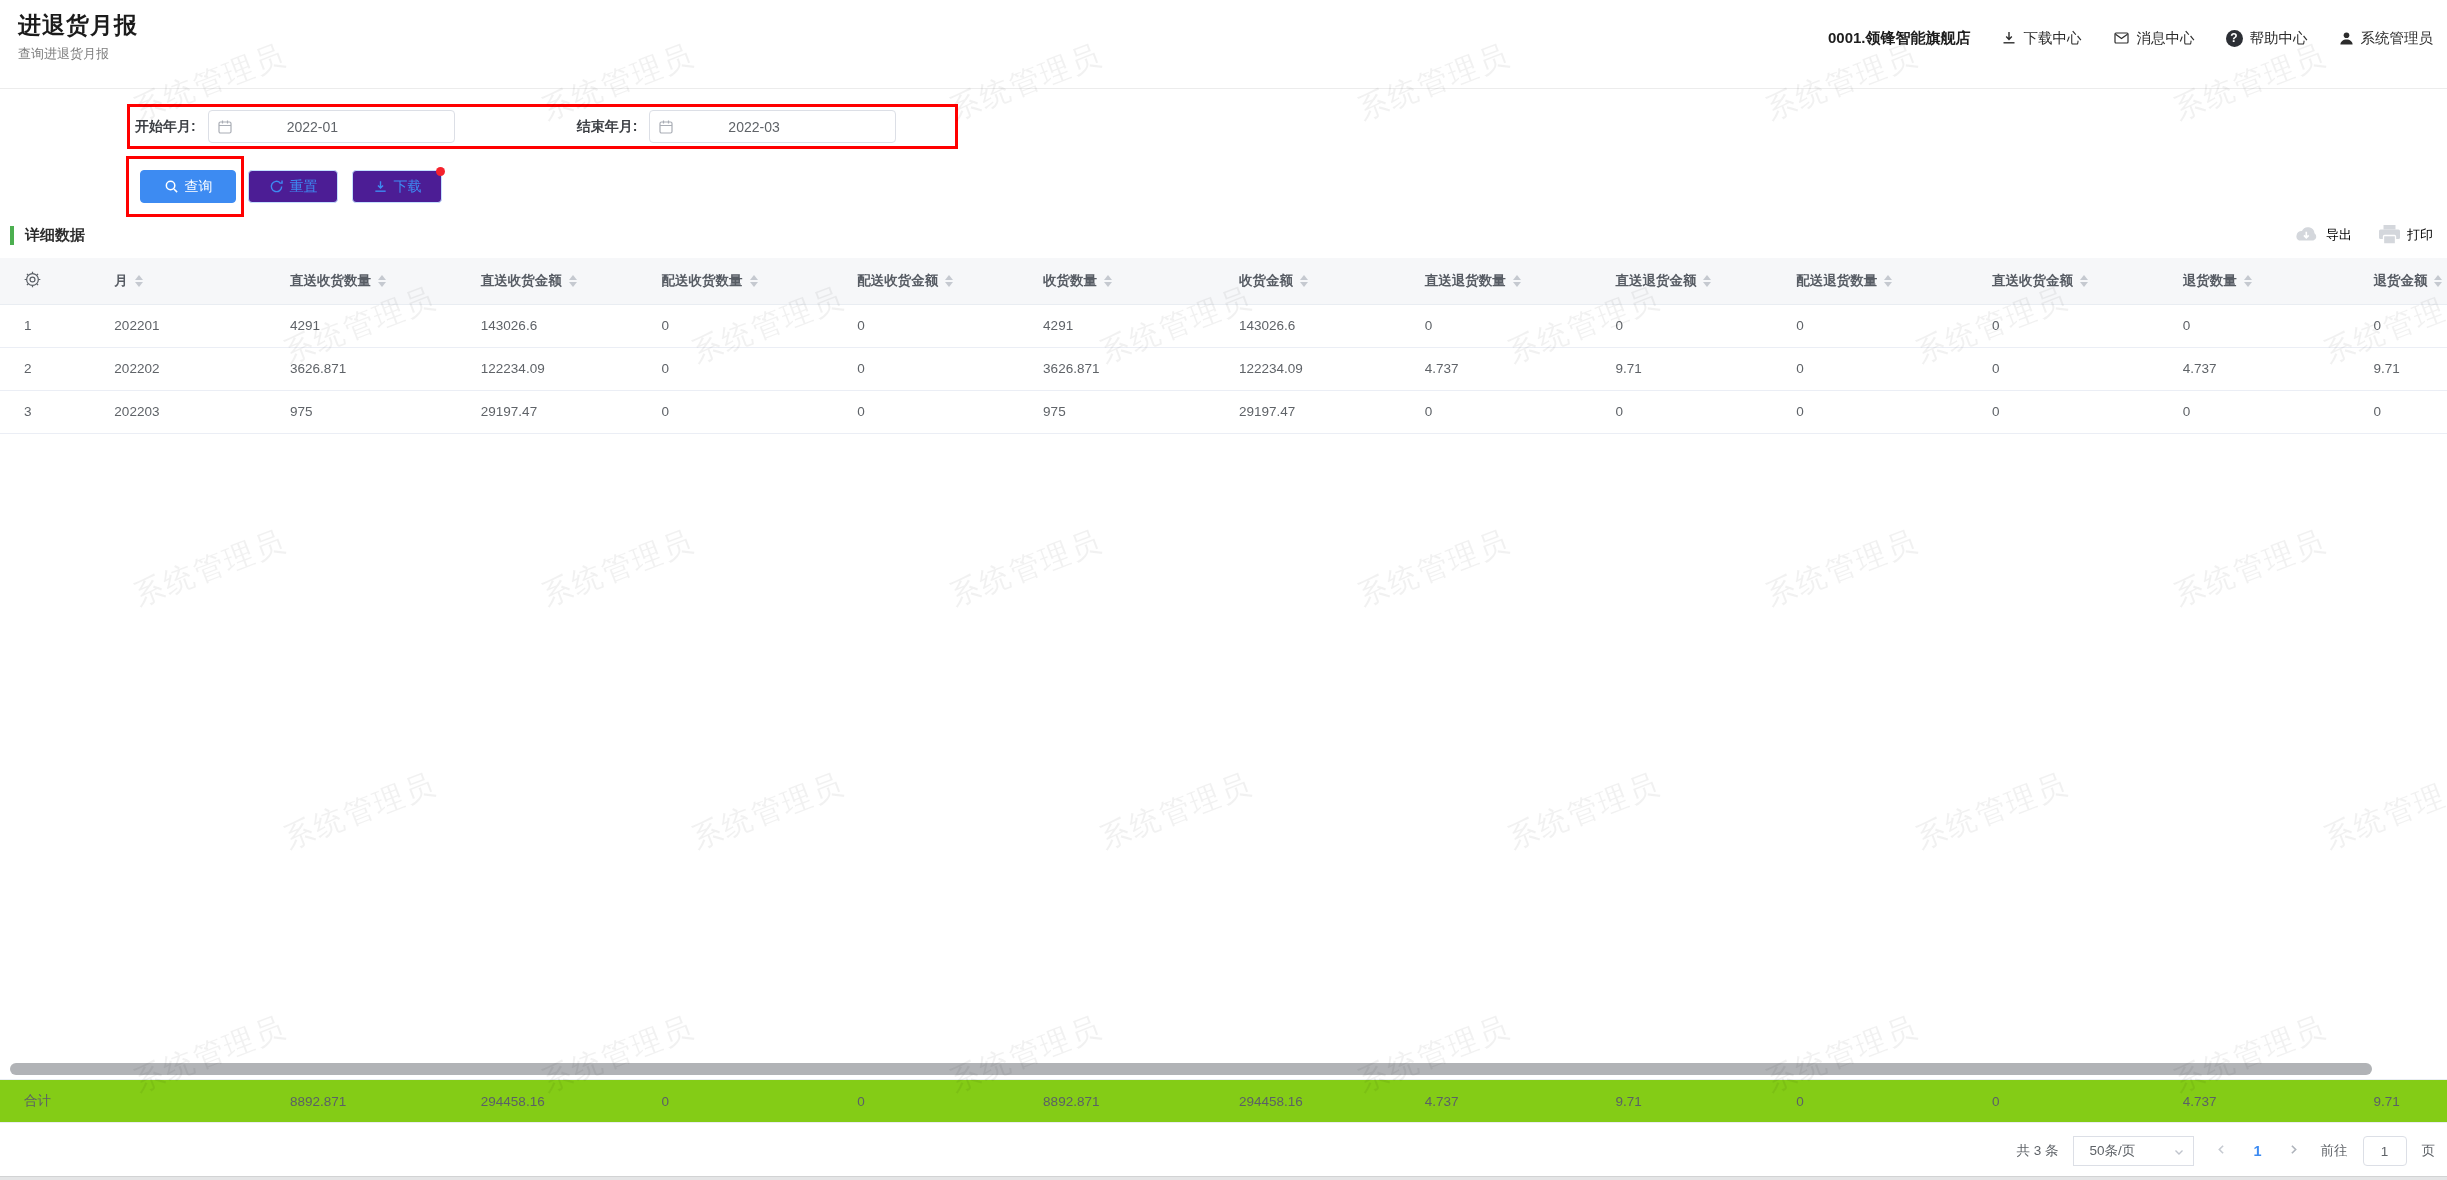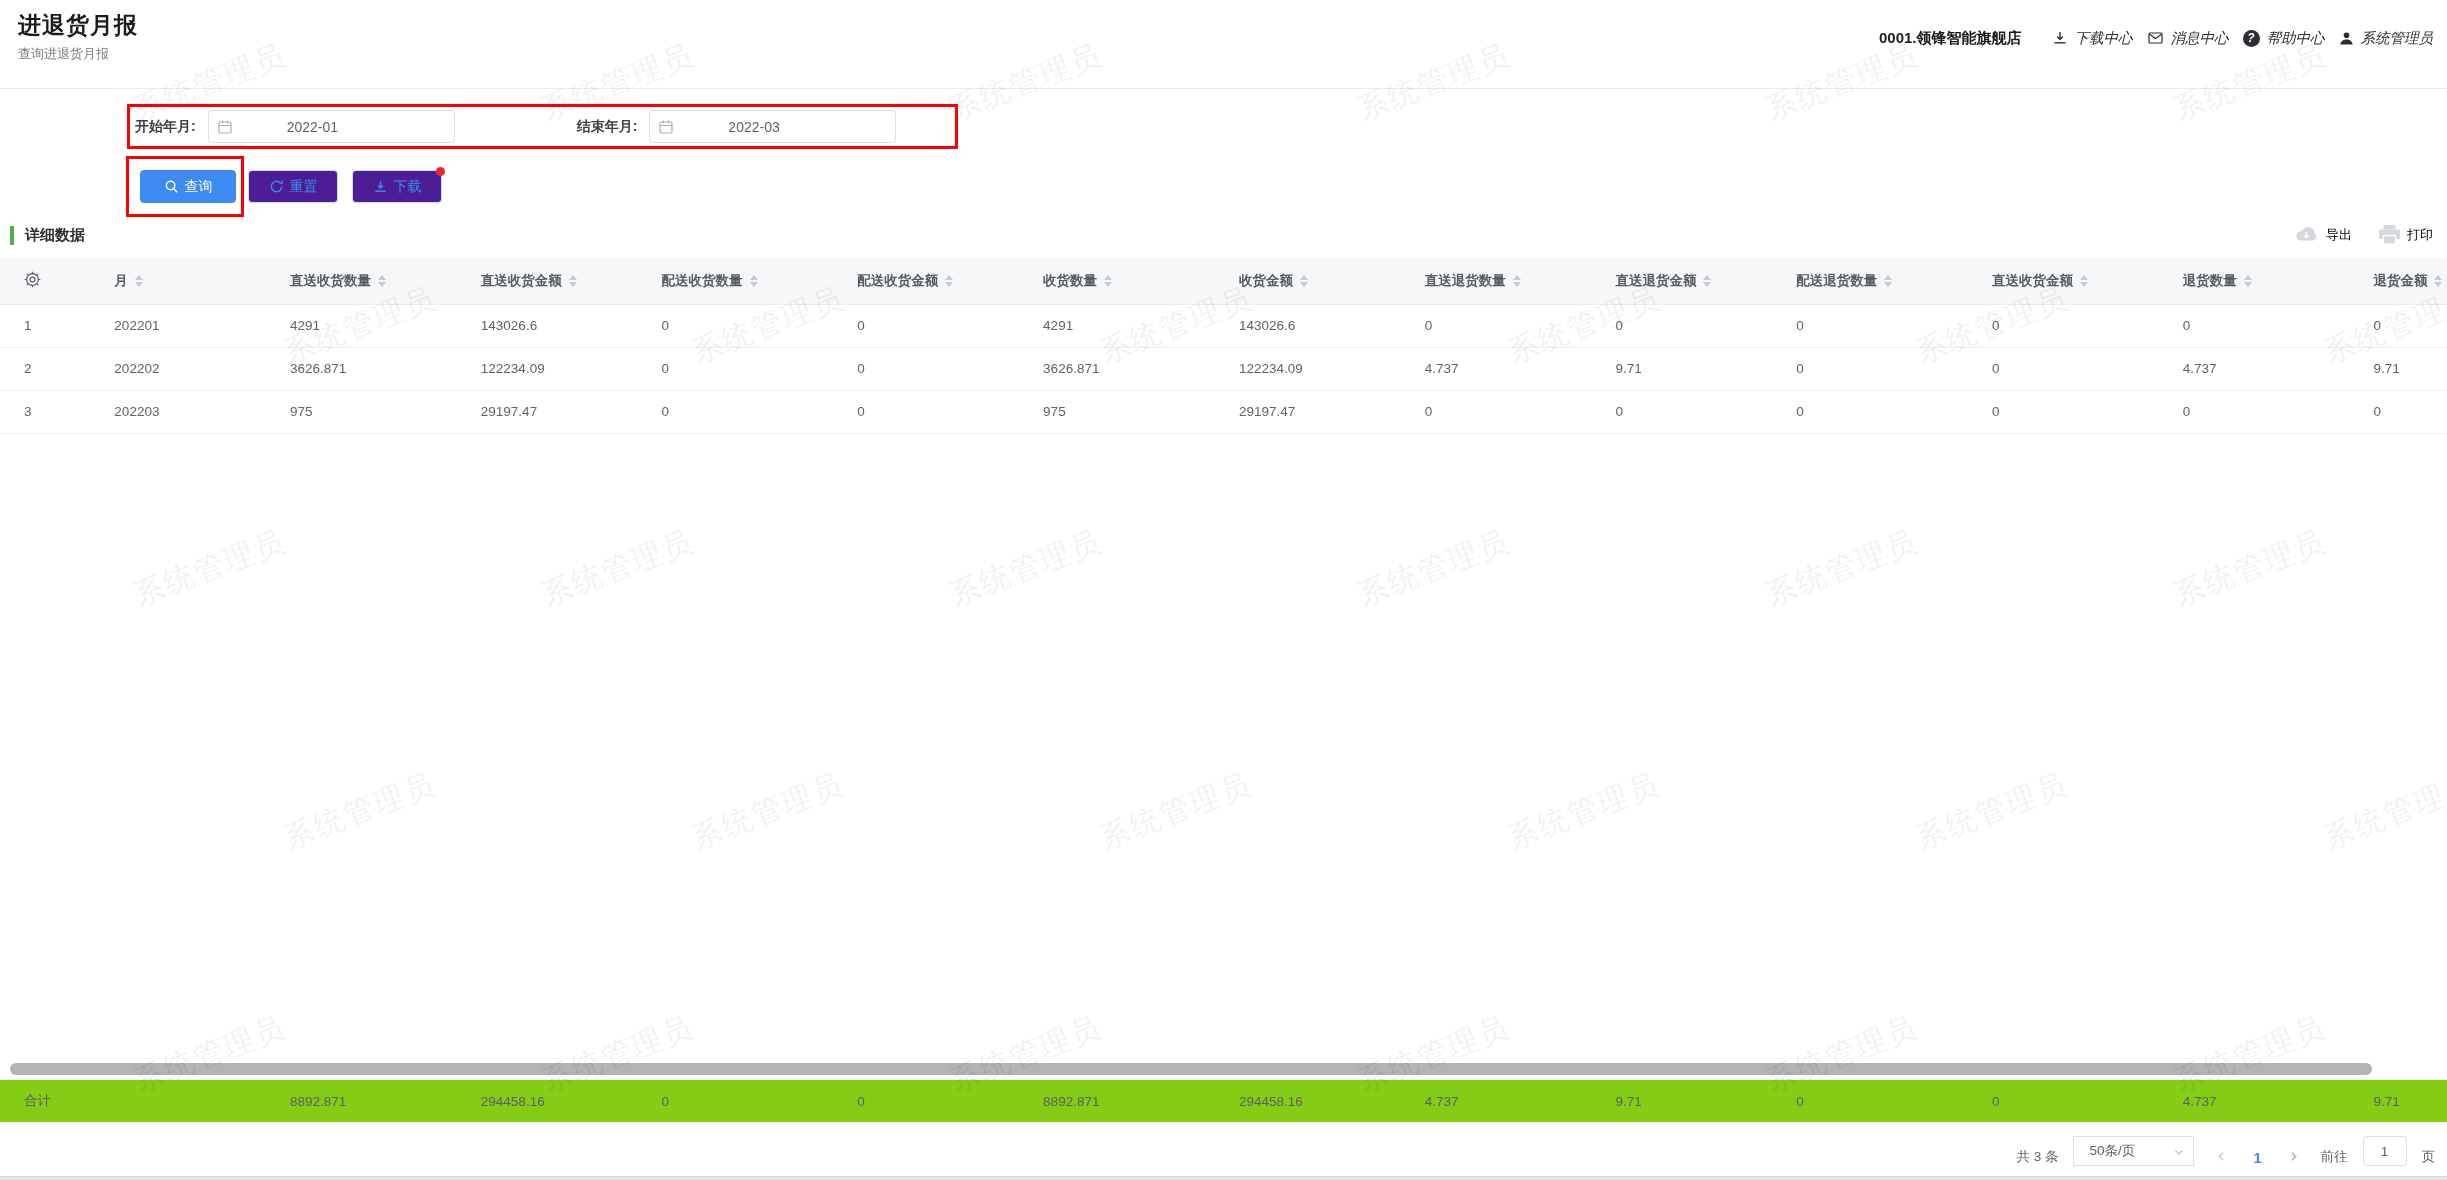--- a/index.html
+++ b/index.html
@@ -53,42 +53,42 @@
   tbody td { height:43px; font-size:13.5px; color:#5f6368; text-align:left; padding:0 0 0 24px; border-bottom:1px solid #ebeef5; }
   .sort { display:inline-flex; flex-direction:column; gap:2px; margin-left:7px; }
   .sort i { display:block; width:0; height:0; border-left:4.5px solid transparent; border-right:4.5px solid transparent; }
   .sort .u { border-bottom:5.5px solid #c5c9d0; }
   .sort .d { border-top:5.5px solid #c5c9d0; }
 
   
   .hscroll { position:absolute; left:10px; top:1063px; width:2362px; height:12px; border-radius:6px; background:#b1b3b6; z-index:6; cursor:pointer; }
   .total-table { position:absolute; left:0; top:1079px; z-index:4; }
   .total-table td { height:43px; background:#84cc16; font-size:13.5px; color:#5b6066; padding:0 0 0 24px; border-top:1px solid #e9edf2; border-bottom:1px solid #e9edf2; }
-  .pagination { position:absolute; right:12px; top:1136px; height:30px; display:flex; align-items:flex-end; gap:15px; font-size:13.5px; color:#5f6368; z-index:6; }
+  .pagination { position:absolute; right:12px; top:1136px; height:30px; display:flex; align-items:center; gap:15px; font-size:13.5px; color:#5f6368; z-index:6; }
   .page-size-select { position:relative; width:121px; height:30px; border:1px solid #dcdfe6; border-radius:0; display:flex; align-items:center; padding-left:15px; cursor:pointer; background:#fff; }
   .page-size-select .chev { position:absolute; right:8px; top:9px; }
   .pg-btn { display:inline-flex; align-items:center; cursor:pointer; padding:0 6px; }
   .pg-num { color:#3d8bf2; font-weight:bold; font-size:14.5px; cursor:pointer; padding:0 4px; }
   .goto-input { width:44px; height:30px; border:1px solid #dcdfe6; border-radius:4px; text-align:center; font-size:13.5px; color:#5f6368; outline:none; font-family:inherit; }
 
   .bottom-strip { position:absolute; left:0; bottom:0; width:2447px; height:4px; background:#e4e5e6; border-top:1px solid #d2d3d4; z-index:8; }
 
   
   .wm-layer { position:absolute; left:0; top:0; width:2447px; height:1180px; z-index:40; pointer-events:none; overflow:hidden; }
   .wm { position:absolute; font-size:30px; color:rgba(0,0,0,0.055); white-space:nowrap; transform:rotate(-21deg); letter-spacing:2px; }
 </style>
 </head>
 <body>
 
 <header class="topbar">
   <div class="page-title">进退货月报</div>
   <div class="page-subtitle">查询进退货月报</div>
   <nav class="topnav">
     <span class="store-name">0001.领锋智能旗舰店</span>
-    <span style="display:flex;align-items:flex-end;gap:14px;font-style:italic;">
+    <span style="display:flex;align-items:flex-end;gap:31px;">
         <span class="nav-item">
           <span class="nav-ic">
             <svg width="16" height="16" viewBox="0 0 16 16" fill="none" stroke="#2c2c2c" stroke-width="1.4">
               <path d="M8 2v7M5.2 6.6L8 9.4l2.8-2.8"></path>
               <path d="M2.5 12.8h11"></path>
             </svg>
           </span>
           <span>下载中心</span>
         </span>
         <span class="nav-item">

